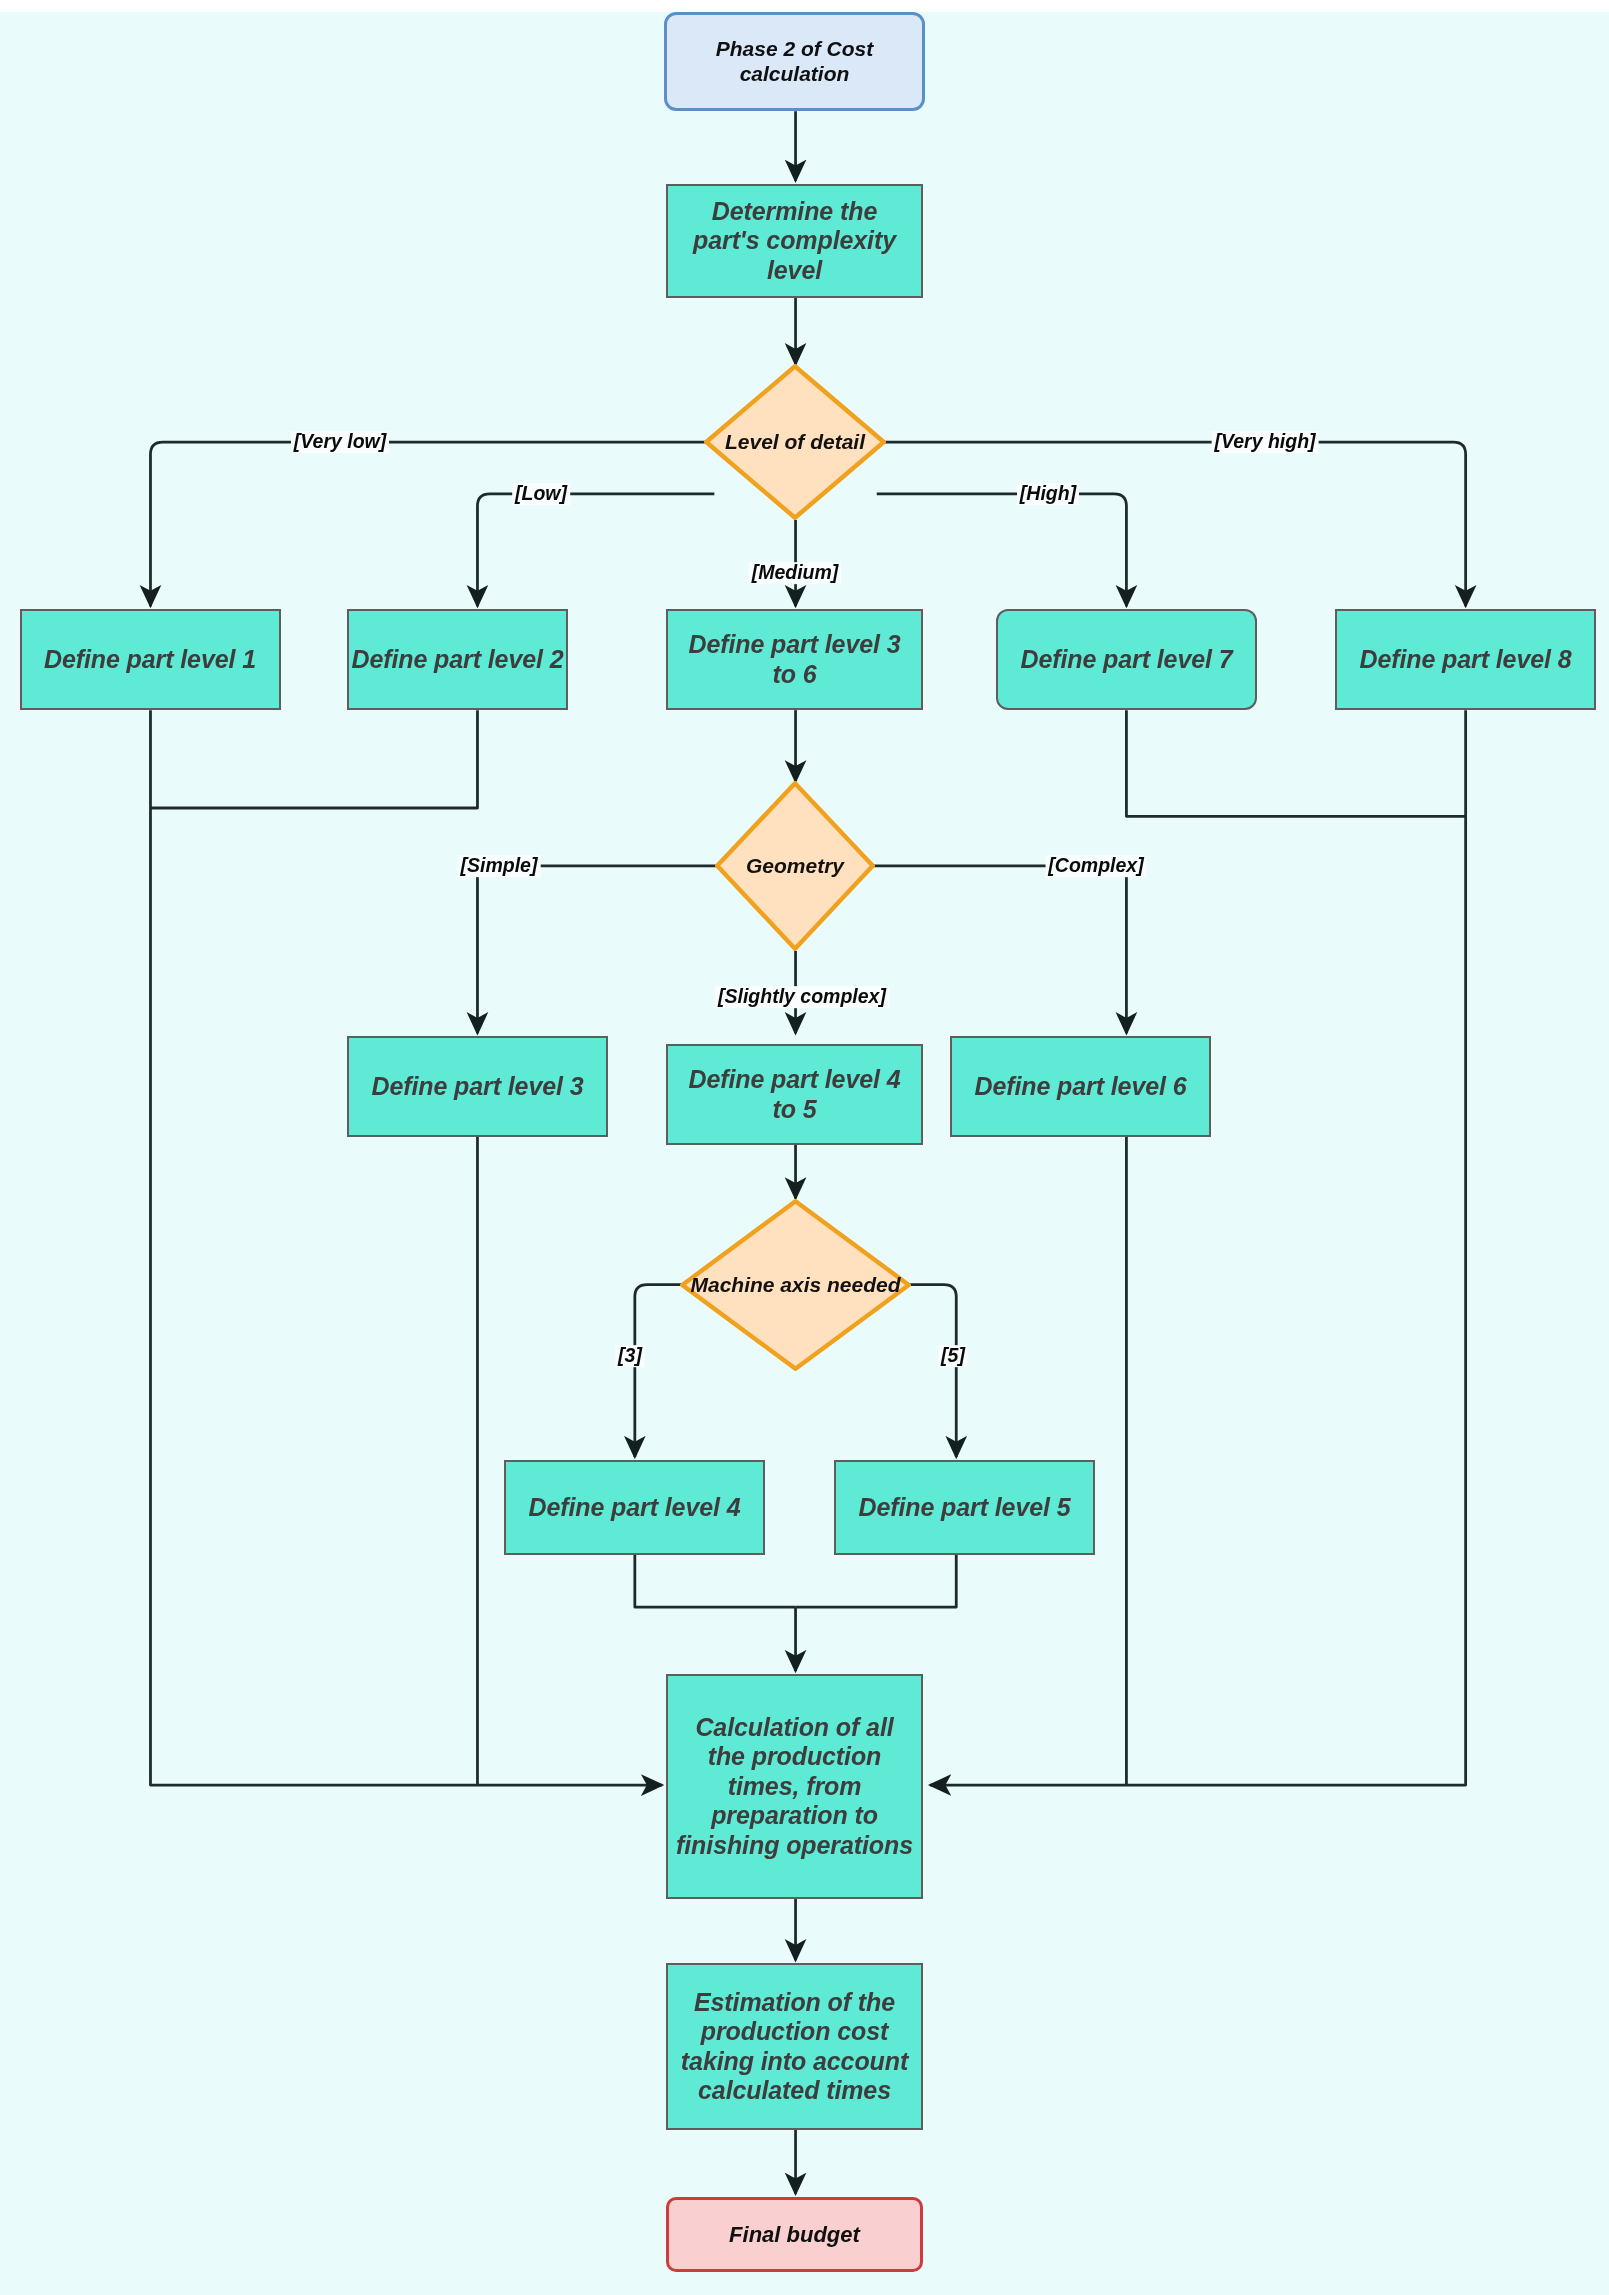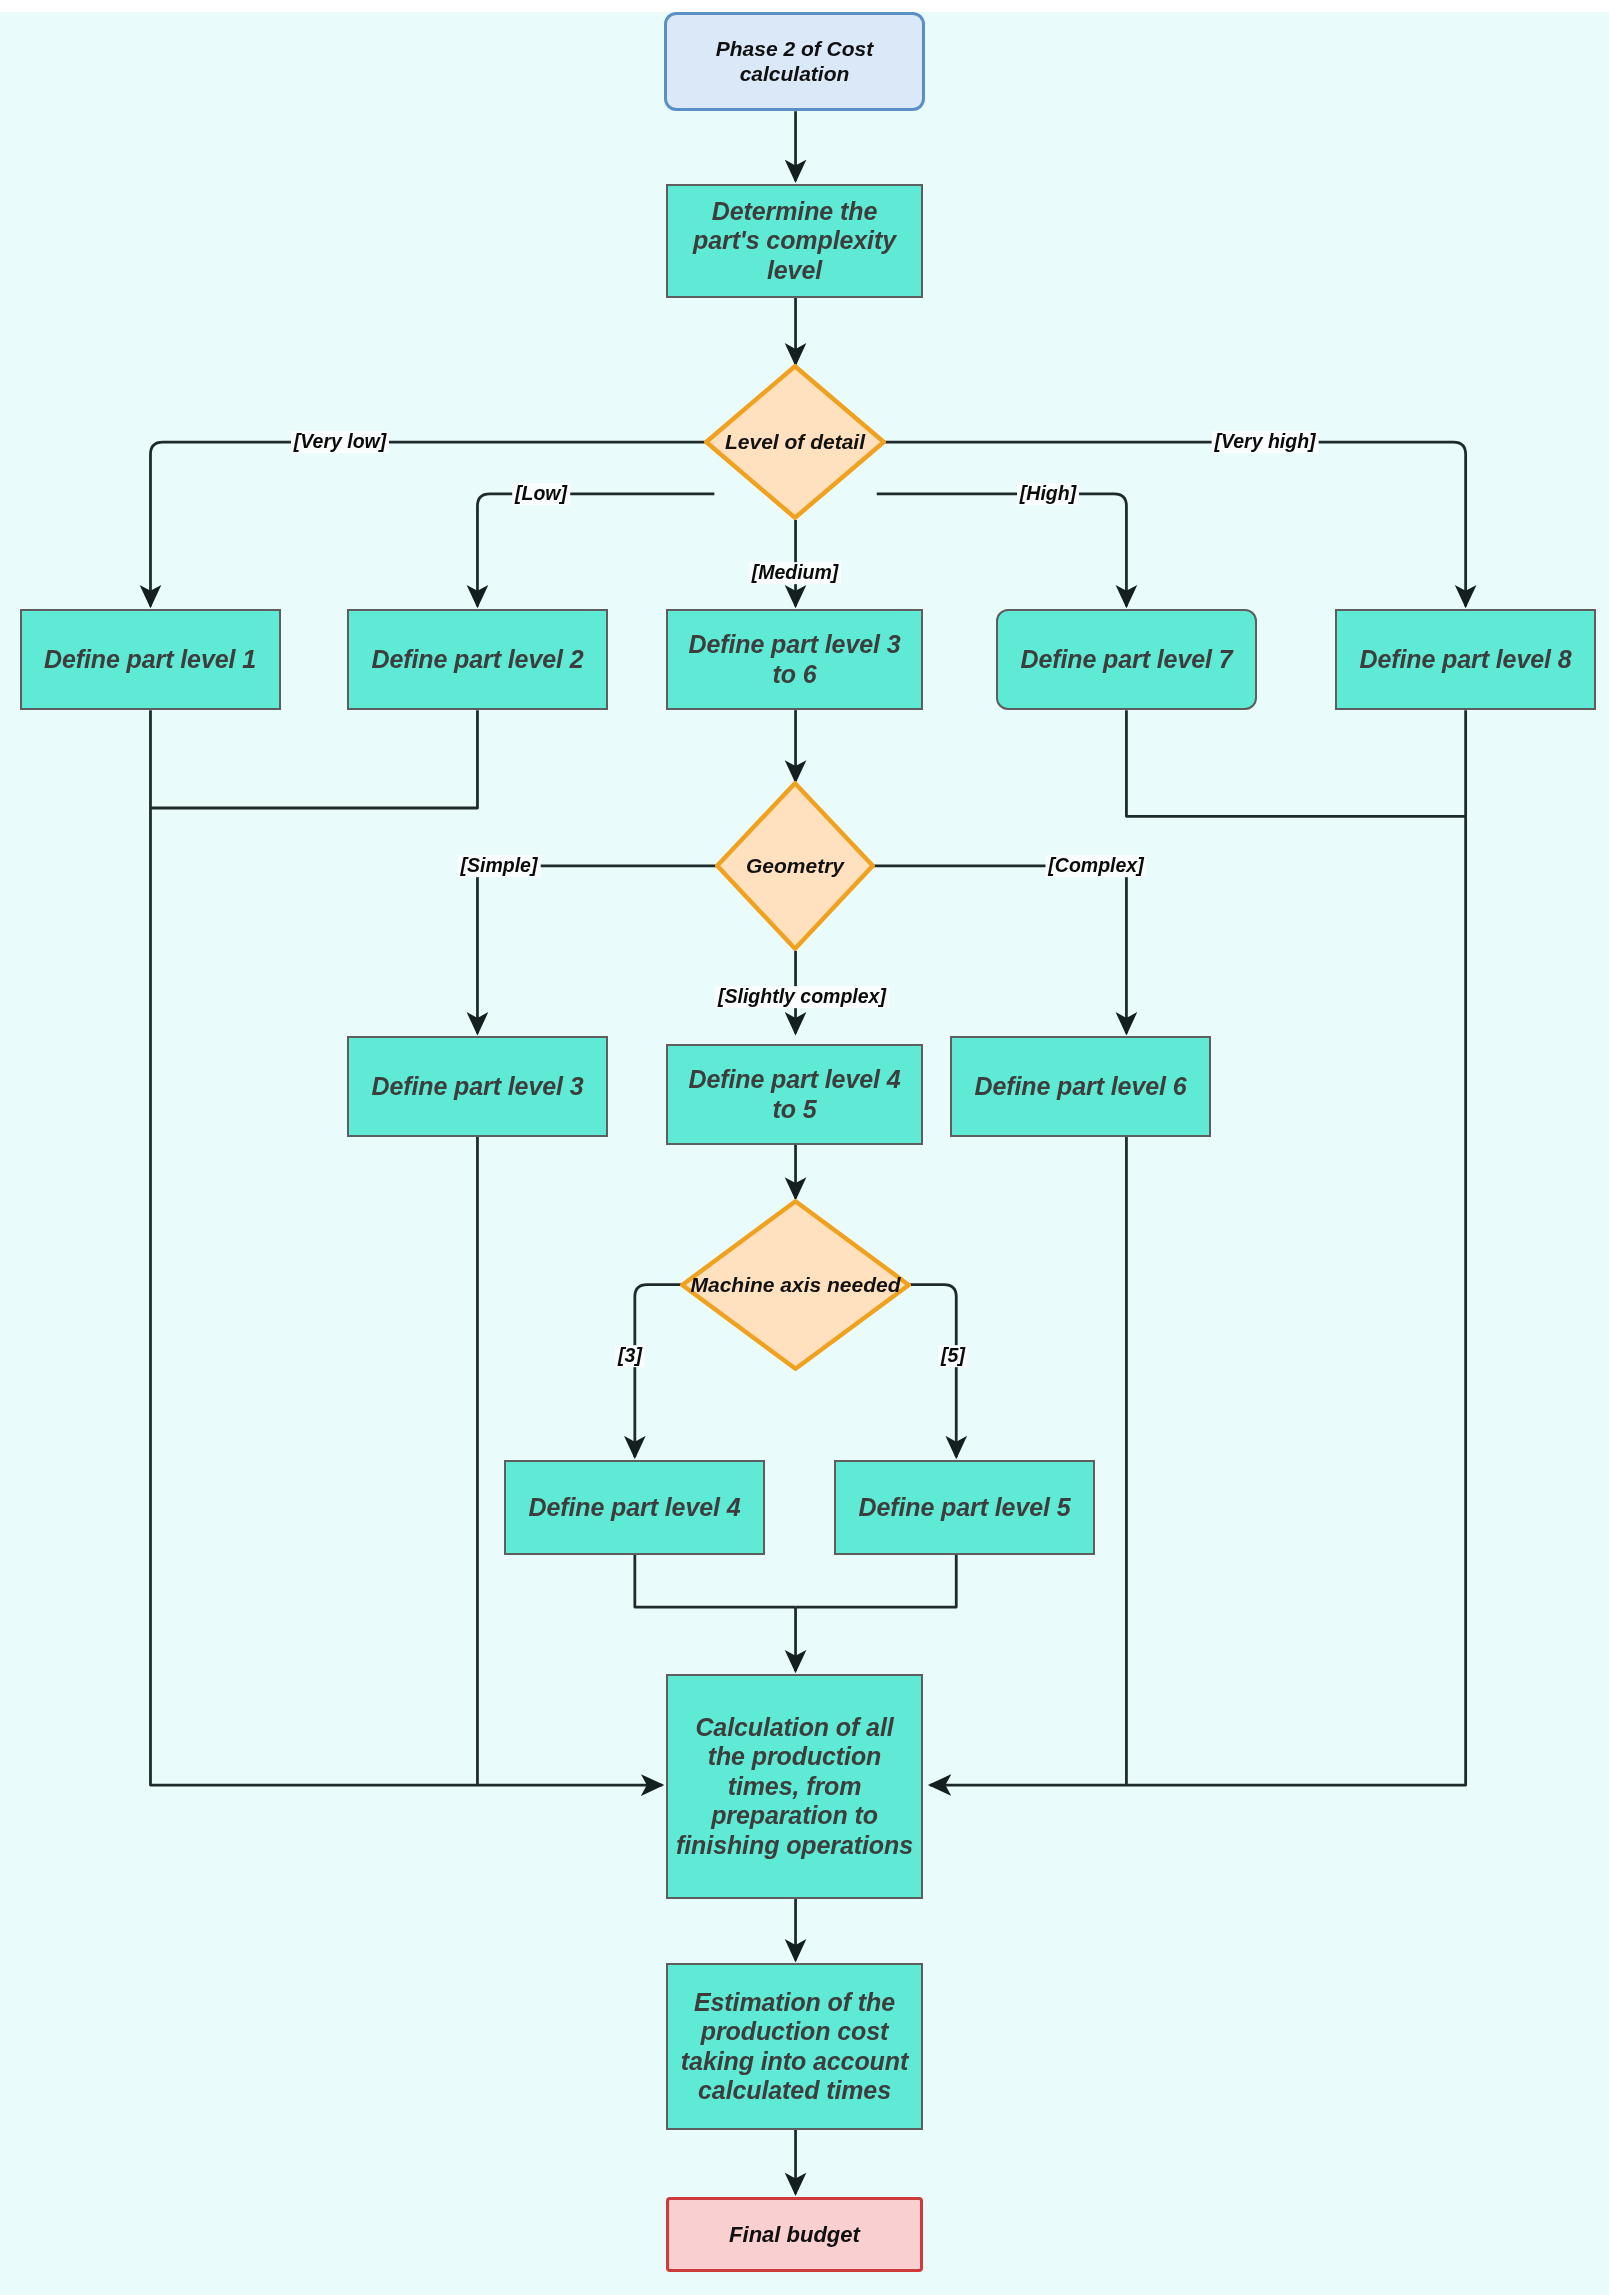--- a/index.html
+++ b/index.html
@@ -51,21 +51,21 @@
   .node-start {
     background: #dae8f8;
     border: 3.3px solid #5b90c6;
     border-radius: 12.2px;
     color: #101010;
     font-size: 21px;
   }
   .node-end {
     background: #f9cfcf;
     border: 3.9px solid #cd3b3b;
-    border-radius: 4px;
+    border-radius: 10px;
     color: #101010;
     font-size: 22px;
   }
   .node-decision {
     color: #121212;
     font-size: 21px;
     background: transparent;
     border: none;
     z-index: 3;
   }
@@ -167,21 +167,21 @@
 
   <div class="node node-decision" style="left:704px; top:364px; width:182px; height:156px;">
     <svg class="dshape" viewBox="0 0 328 280" preserveAspectRatio="none">
       <polygon points="164,4 324,140 164,276 4,140" fill="#ffe0bf" stroke="#f0a11e" stroke-width="8" stroke-linejoin="round"></polygon>
     </svg>
     <span class="dtext">Level of detail</span>
   </div>
 
   <div class="node node-process" style="left:19.5px; top:609px; width:261px; height:101px;">Define part level 1</div>
 
-  <div class="node node-process" style="left:347px; top:609px; width:261px; height:101px;">Define part level 2</div>
+  <div class="node node-process" style="left:347px; top:609px; width:221px; height:101px;">Define part level 2</div>
 
   <div class="node node-process" style="left:666px; top:609px; width:257px; height:101px; padding:0 7.8px;">Define part level 3 to 6</div>
 
   <div class="node node-process" style="left:996px; top:609px; width:261px; height:101px;border-radius:12px;">Define part level 7</div>
 
   <div class="node node-process" style="left:1335px; top:609px; width:261px; height:101px;">Define part level 8</div>
 
   <div class="node node-decision" style="left:715px; top:781px; width:160px; height:170px;">
     <svg class="dshape" viewBox="0 0 288 305" preserveAspectRatio="none">
       <polygon points="144,4 284,152 144,301 4,152" fill="#ffe0bf" stroke="#f0a11e" stroke-width="8" stroke-linejoin="round"></polygon>

